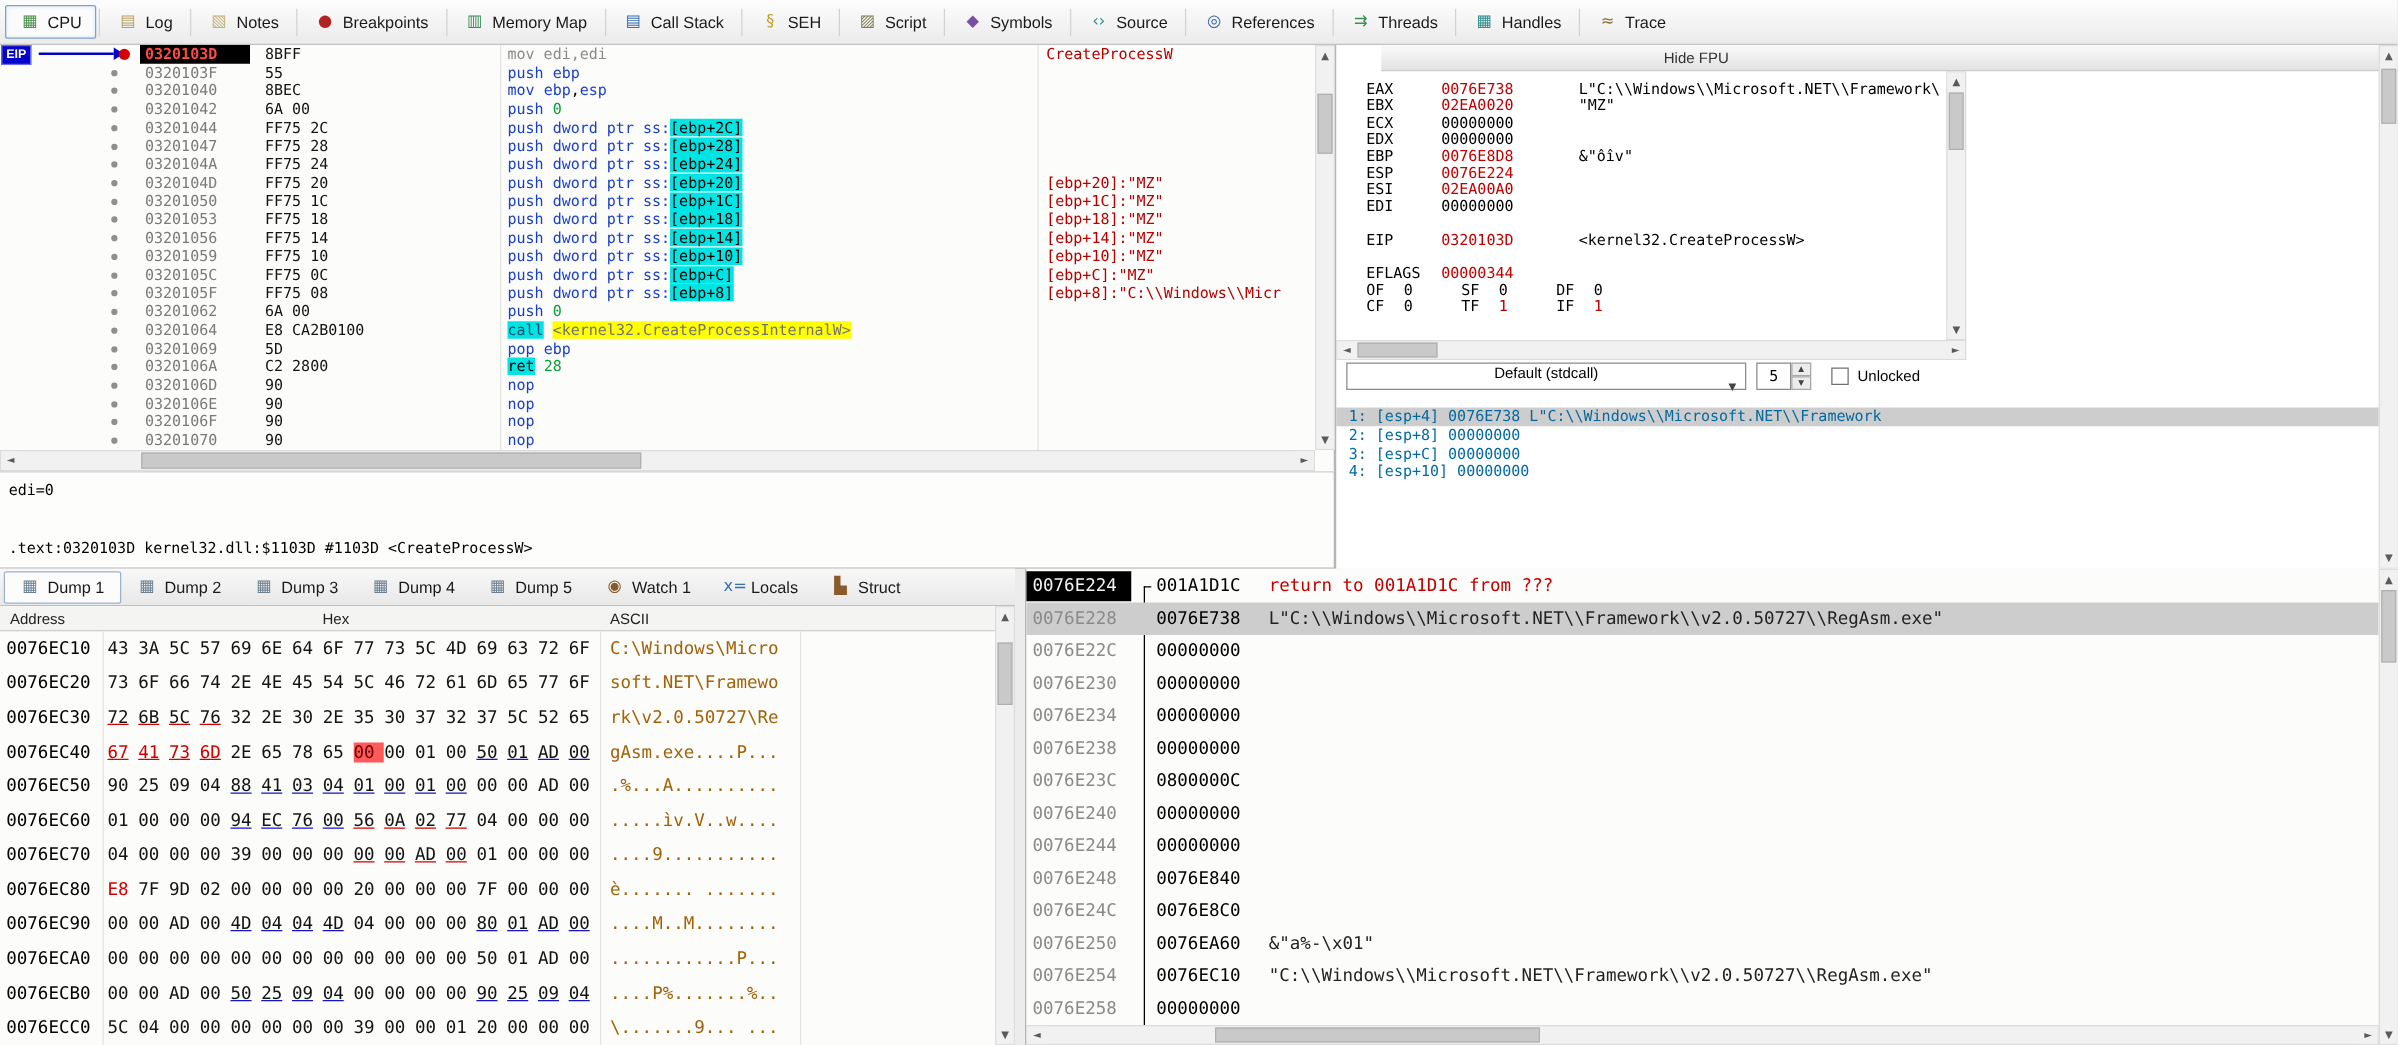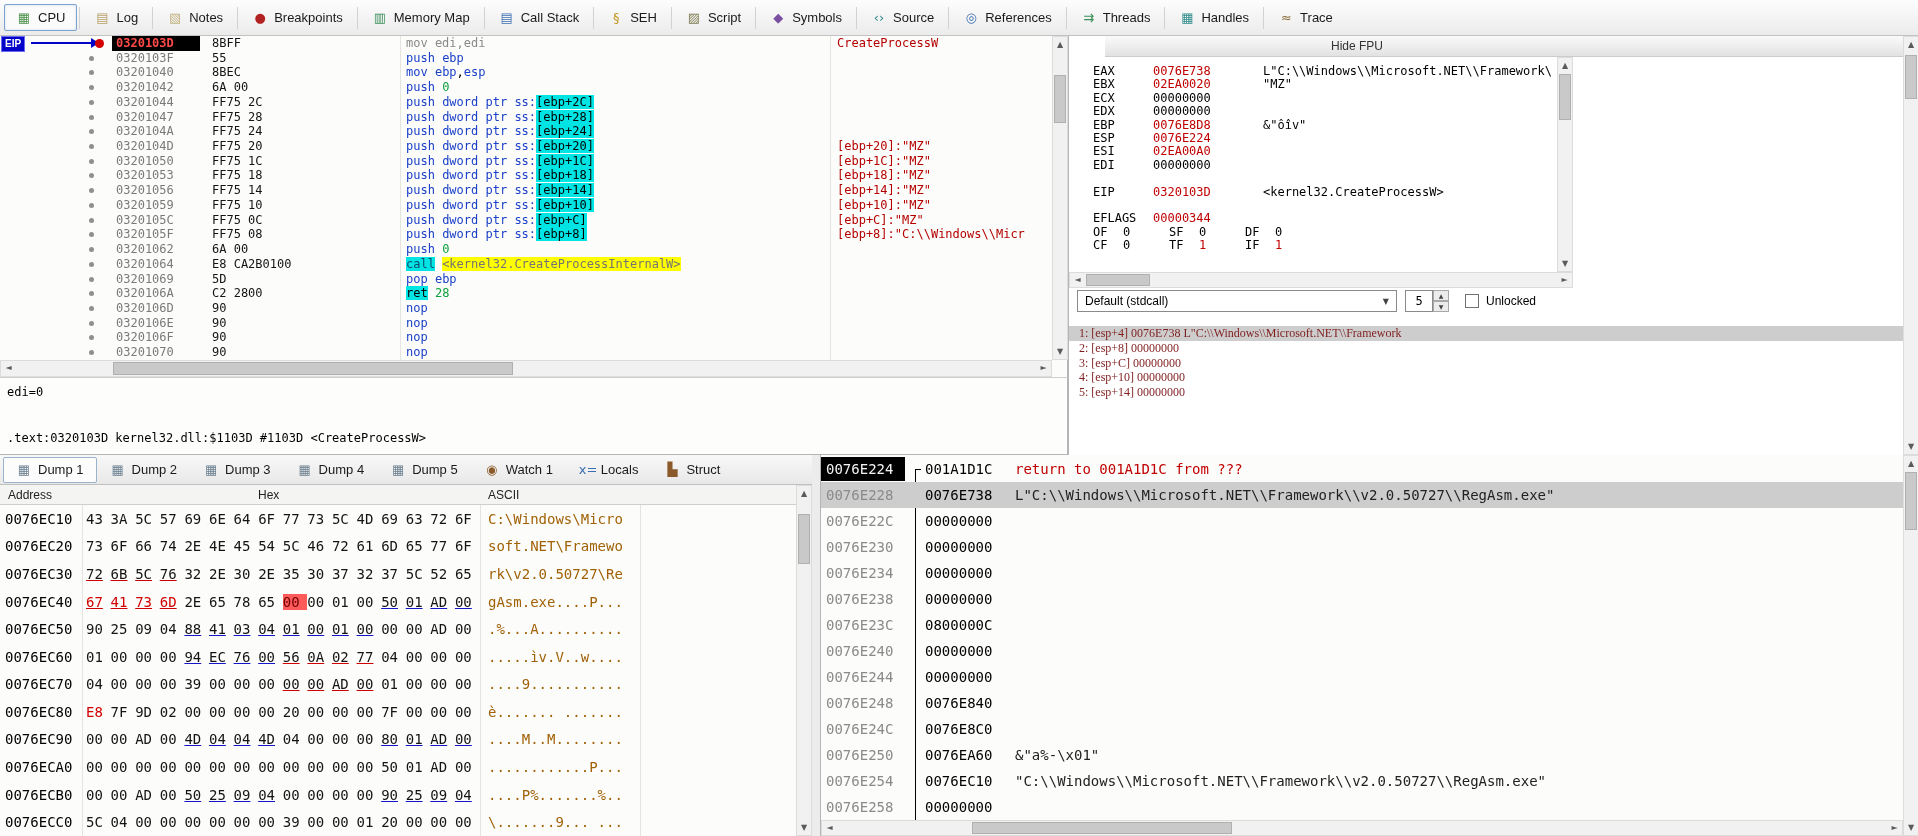--- a/index.html
+++ b/index.html
@@ -76,33 +76,33 @@
     overflow:hidden; font-size:12px; padding-top:8px;padding-left:12px; }
   .rrow { height:13.4px; line-height:13.4px; white-space:pre; display:flex; }
   .rname { width:72px; padding-left:12px; flex:none; color:#000; }
   .rval { width:110px; flex:none; color:#000; }
   .rval.red, .fval.red { color:#c00000; }
   .rextra { color:#000; white-space:pre; overflow:hidden; }
   .fgroup { display:inline-block; width:76px; padding-left:12px; }
   .fname { display:inline-block; width:30px; }
   .regs .conv-row { position:absolute; left:0; top:254px; width:834px; height:26px; }
   .combo { position:absolute; left:8px; top:0; width:320px; height:22px; background:#fff;
-    border:1px solid #8a8a8a; display:flex; align-items:center; padding:0 7px; font-size:12px; color:#000; }
+    border:1px solid #8a8a8a; display:flex; align-items:center; padding:0 7px; font-size:12px; color:#000;flex-direction:column; }
   .combo-arrow { margin-left:auto; font-size:8px; color:#444; font-family:"DejaVu Sans",sans-serif; }
   .spin-val { position:absolute; left:336px; top:0; width:28px; height:22px; background:#fff;
     border:1px solid #8a8a8a; text-align:center; font-size:12px; line-height:20px; }
   .spin-btn { position:absolute; left:364px; width:16px; height:11px; background:#ececec;
     border:1px solid #a8a8a8; font-size:6px; line-height:9px; text-align:center;
     color:#444; font-family:"DejaVu Sans",sans-serif; }
   .spin-up { top:0; } .spin-dn { top:11px; }
   .chk { position:absolute; left:396px; top:4px; width:14px; height:14px; background:#fff;
     border:1px solid #707070; }
   .chk-label { position:absolute; left:417px; top:4px; font-size:12px; color:#000; }
   .args { position:absolute; left:0; top:290px; width:834px; height:80px; font-size:12px; }
-  .arow { height:14.8px; line-height:14.8px; padding-left:10px; white-space:pre; color:#7f1d1d; overflow:hidden;font-family:Liberation Serif, serif; }
+  .arow { height:14.8px; line-height:14.8px; padding-left:10px; white-space:pre; color:#0369a1; overflow:hidden; }
   .arow.sel { background:#cdcdcd; }
 
   
   .dump-panel { position:absolute; left:0; top:455px; width:812px; height:381px; background:#f0f0f0; }
   .dtabs { position:absolute; left:0; top:0; width:812px; height:30px;
     background:linear-gradient(#f8f8f8,#e8e8e8); border-bottom:1px solid #c0c0c0;
     display:flex; align-items:center; padding-left:3px; }
   .dtab { display:flex; align-items:center; gap:6px; height:26px; padding:0 12px;
     font-size:13px; color:#1a1a1a; border:1px solid transparent; border-radius:2px; white-space:nowrap; }
   .dtab.active { background:#fcfcfc; border-color:#9ab2cc; }
@@ -301,21 +301,20 @@
       <div class="spin-btn spin-up">▲</div>
       <div class="spin-btn spin-dn">▼</div>
       <div class="chk"></div>
       <div class="chk-label">Unlocked</div>
     </div>
     <div class="args mono">
         <div class="arow sel">1: [esp+4] 0076E738 L"C:\\Windows\\Microsoft.NET\\Framework</div>
         <div class="arow">2: [esp+8] 00000000</div>
         <div class="arow">3: [esp+C] 00000000</div>
         <div class="arow">4: [esp+10] 00000000</div>
-        <div class="arow">5: [esp+14] 00000000</div>
       </div>
     <div class="sb sb-v" style="left:834px; top:0; width:16px; height:419px;">
       <div class="sb-btn up">▲</div>
       <div class="sb-thumb" style="top:18px; height:44px;"></div>
       <div class="sb-btn down">▼</div>
     </div>
   </div>
 
   <div class="dump-panel">
     <div class="dtabs">

